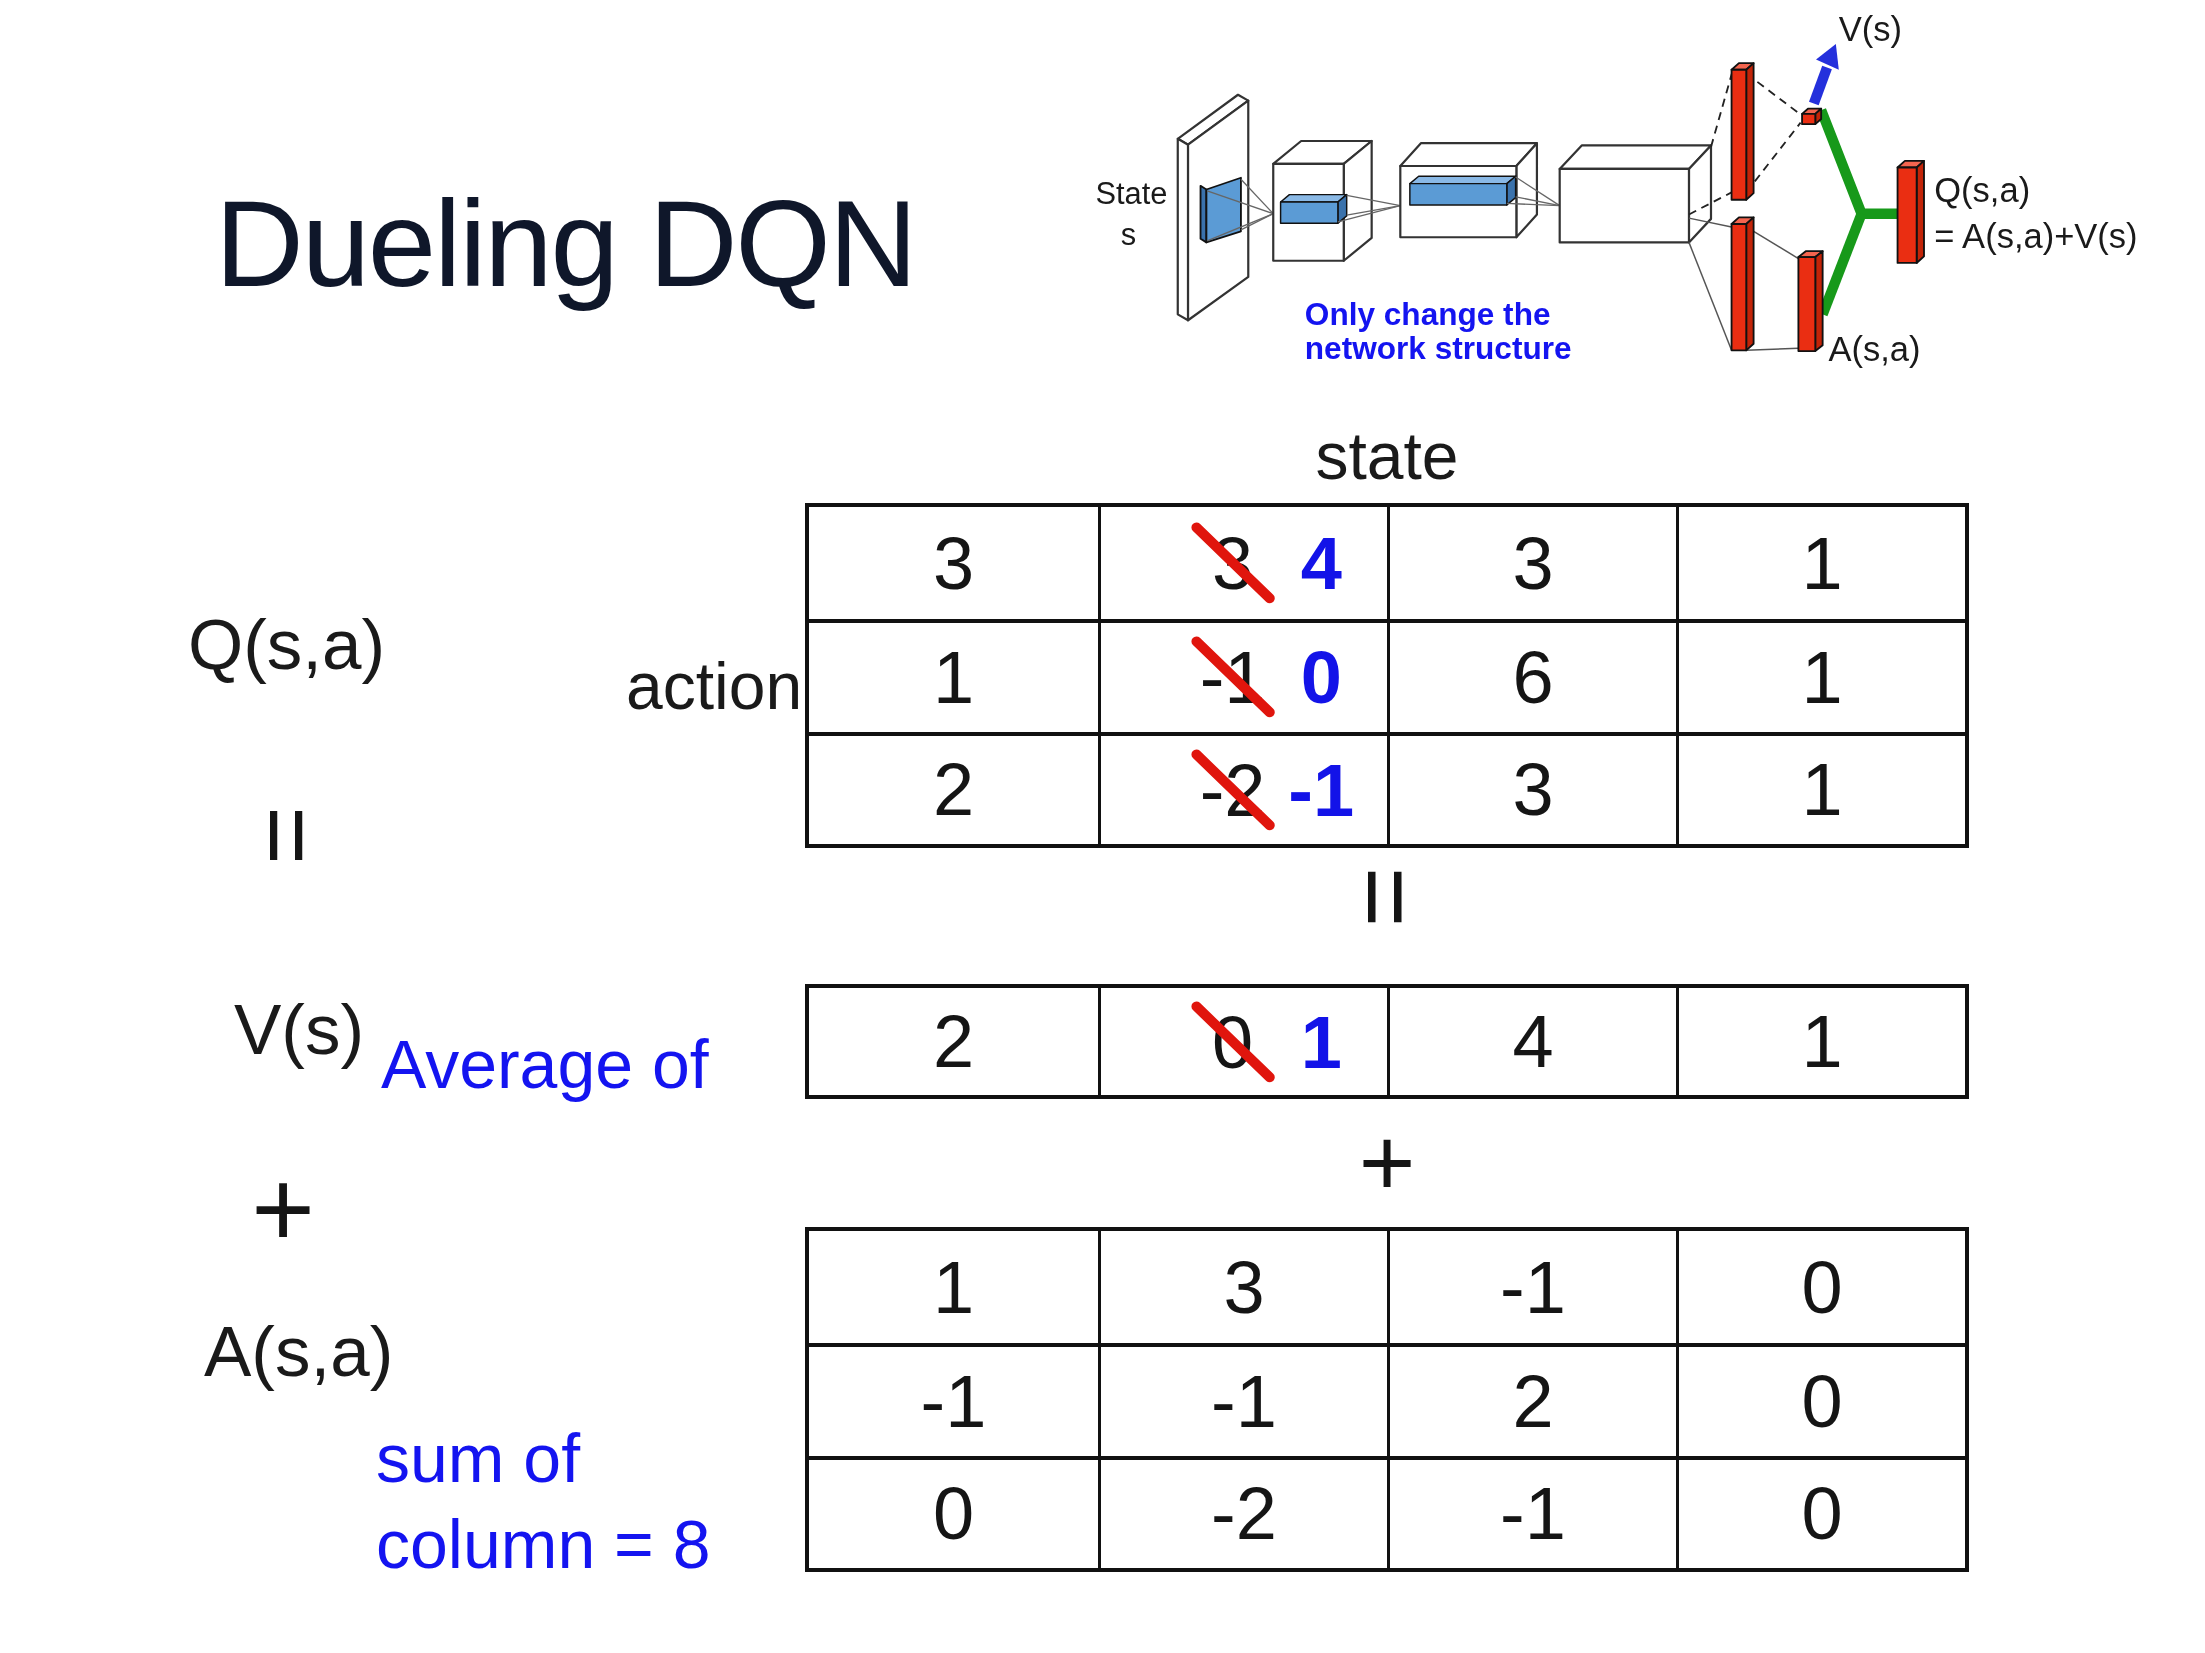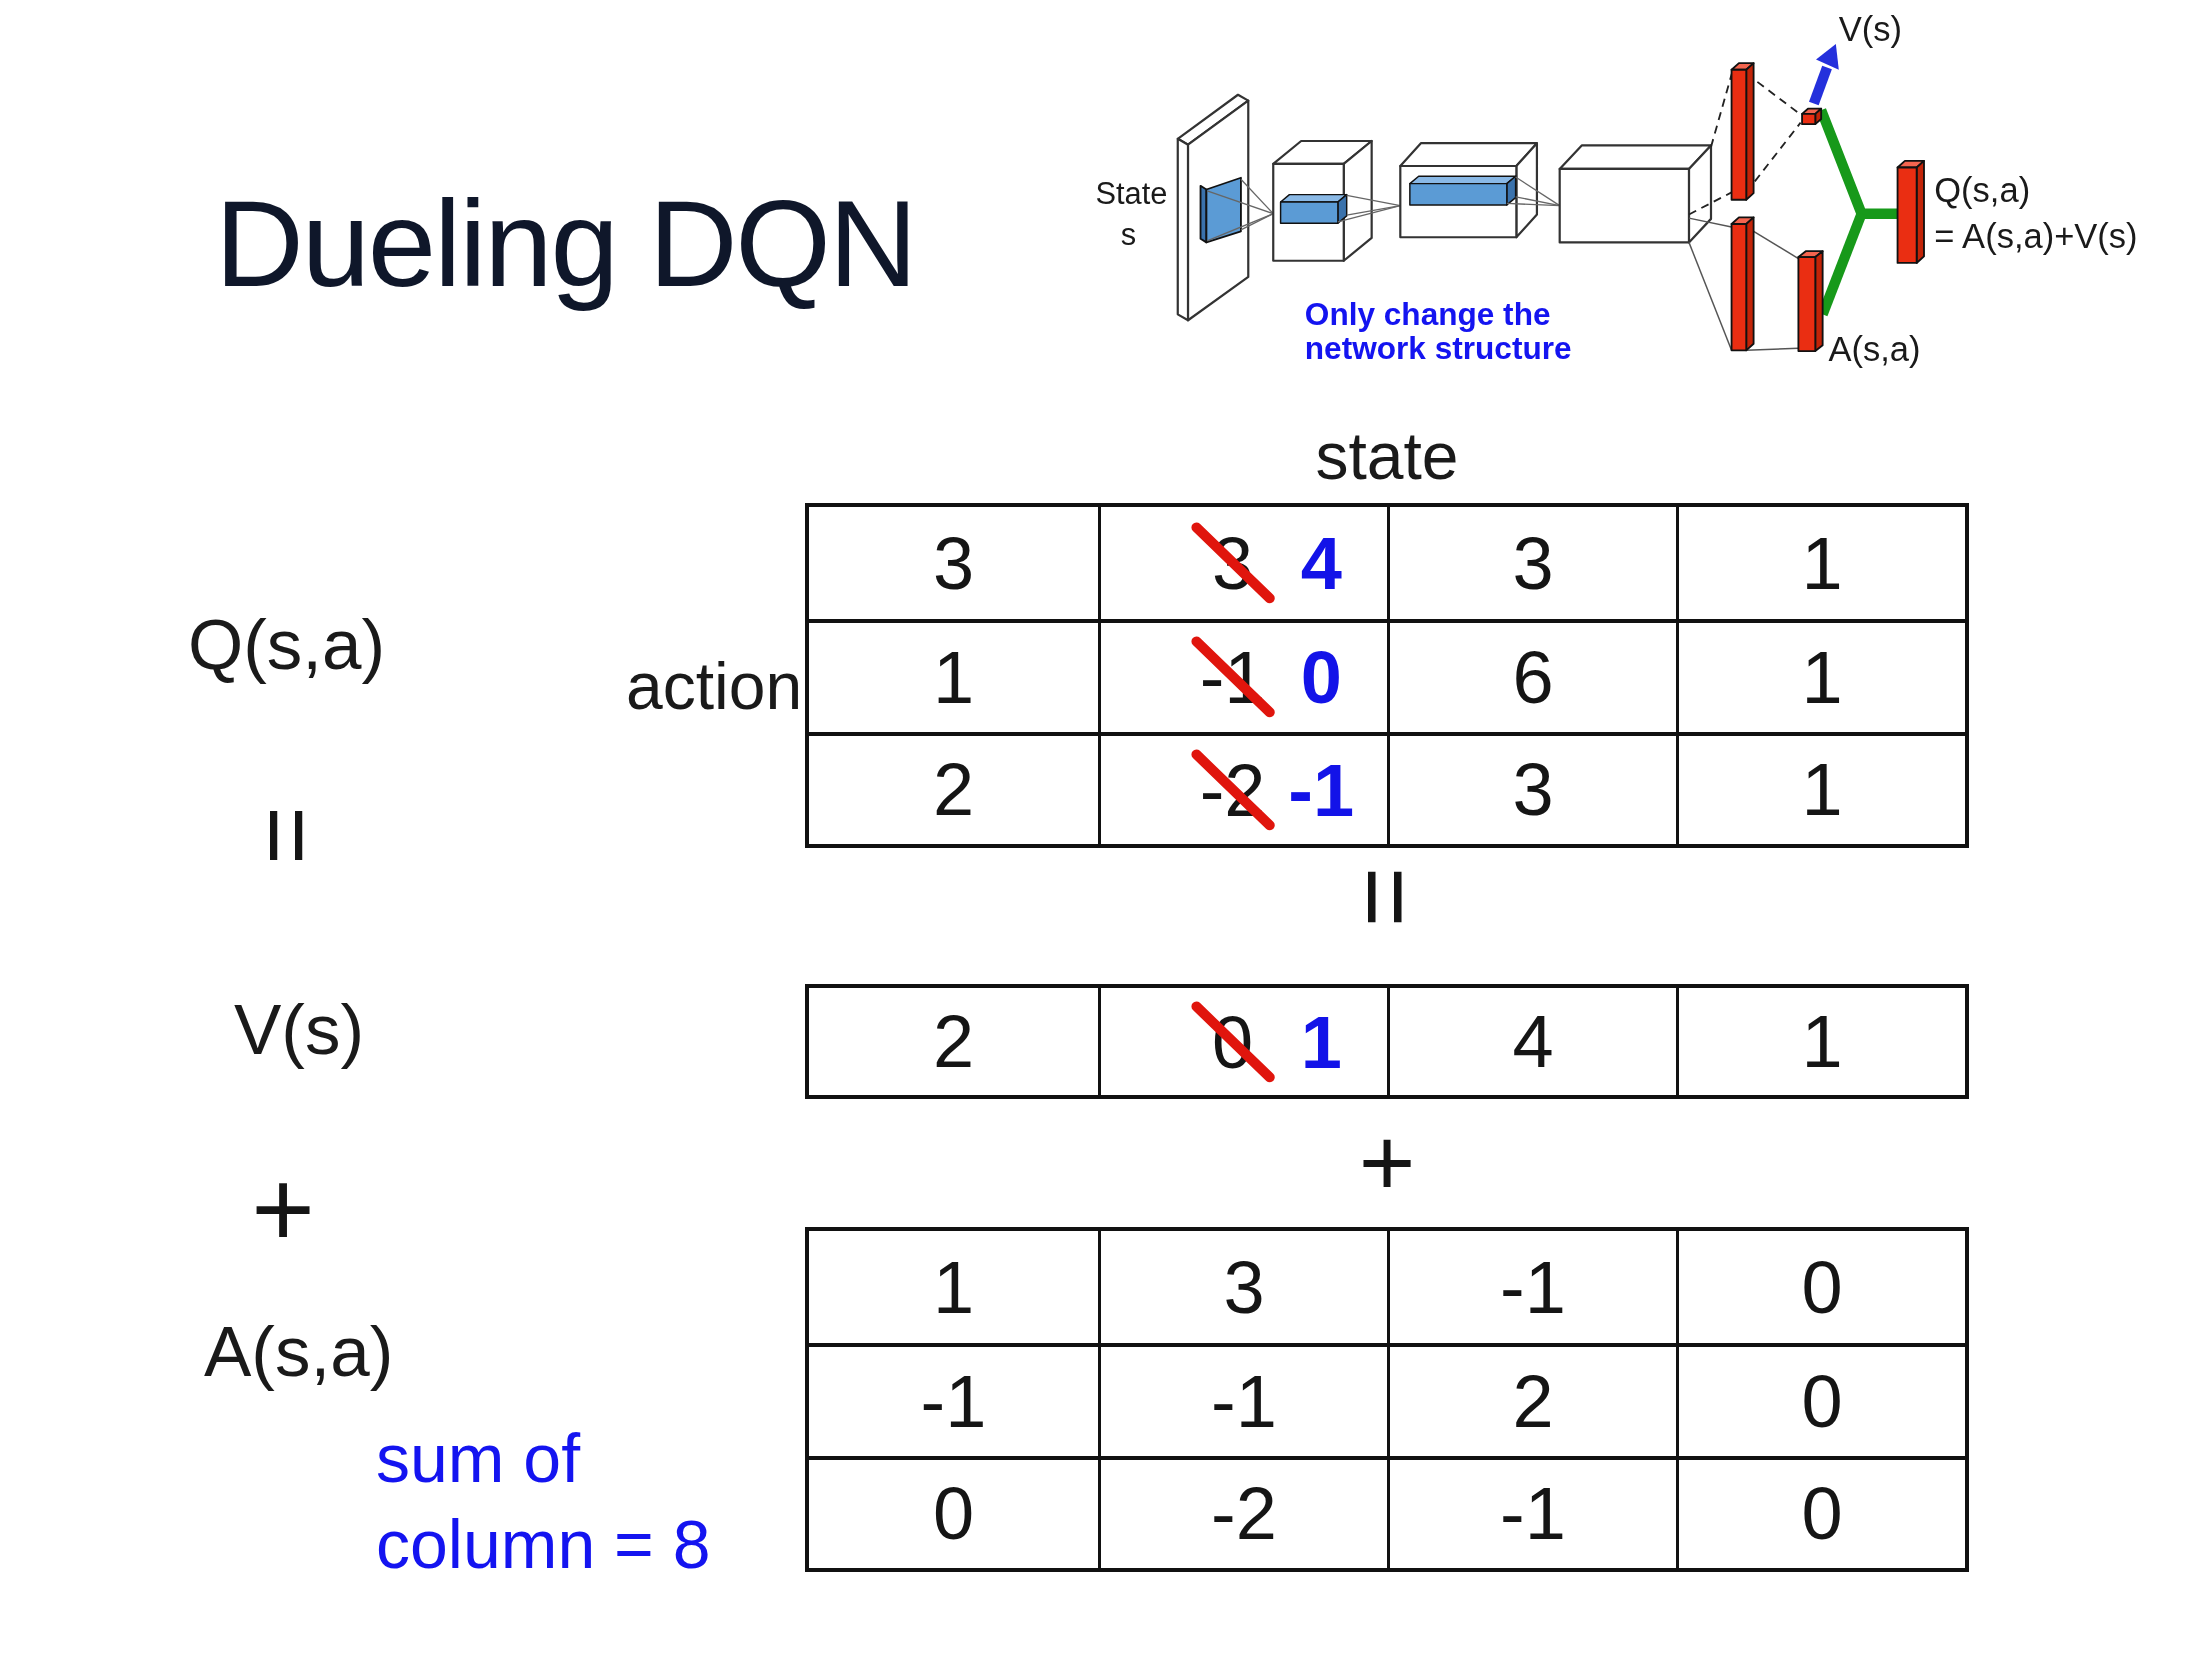--- a/index.html
+++ b/index.html
@@ -62,21 +62,21 @@
 
   <div class="eq-label lbl-q">Q(s,a)</div>
   <div class="op op-eq-left">
     <span class="rot90">=</span>
   </div>
   <div class="eq-label lbl-v">V(s)</div>
   <div class="op op-plus-left">+</div>
   <div class="eq-label lbl-a">A(s,a)</div>
 
   <div class="blue-note note-avg">
-    <br>
+    <span>Average of</span><br>
   </div>
   <div class="blue-note note-sum">
     <span>sum of</span><br>
     <span>column = 8</span>
   </div>
 
   <div class="axis-label lbl-state">state</div>
   <div class="axis-label lbl-action">action</div>
 
   <div class="tbl tbl-q">

